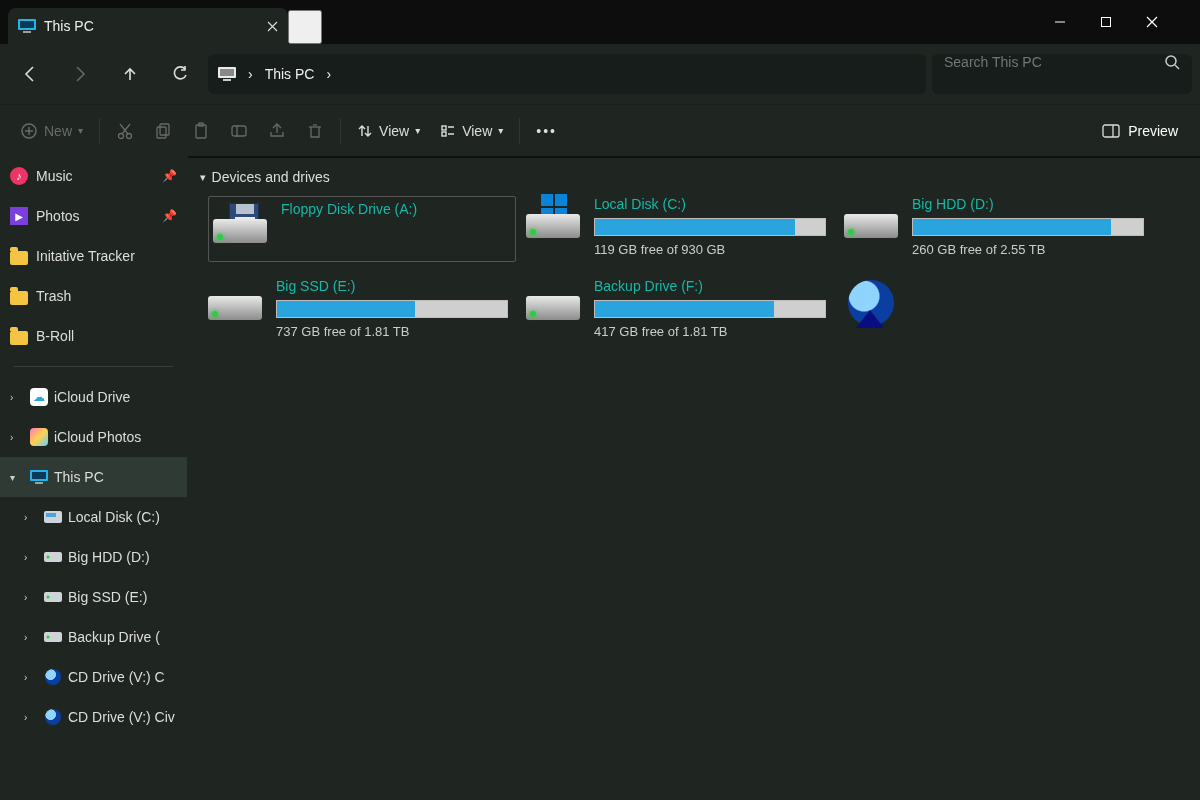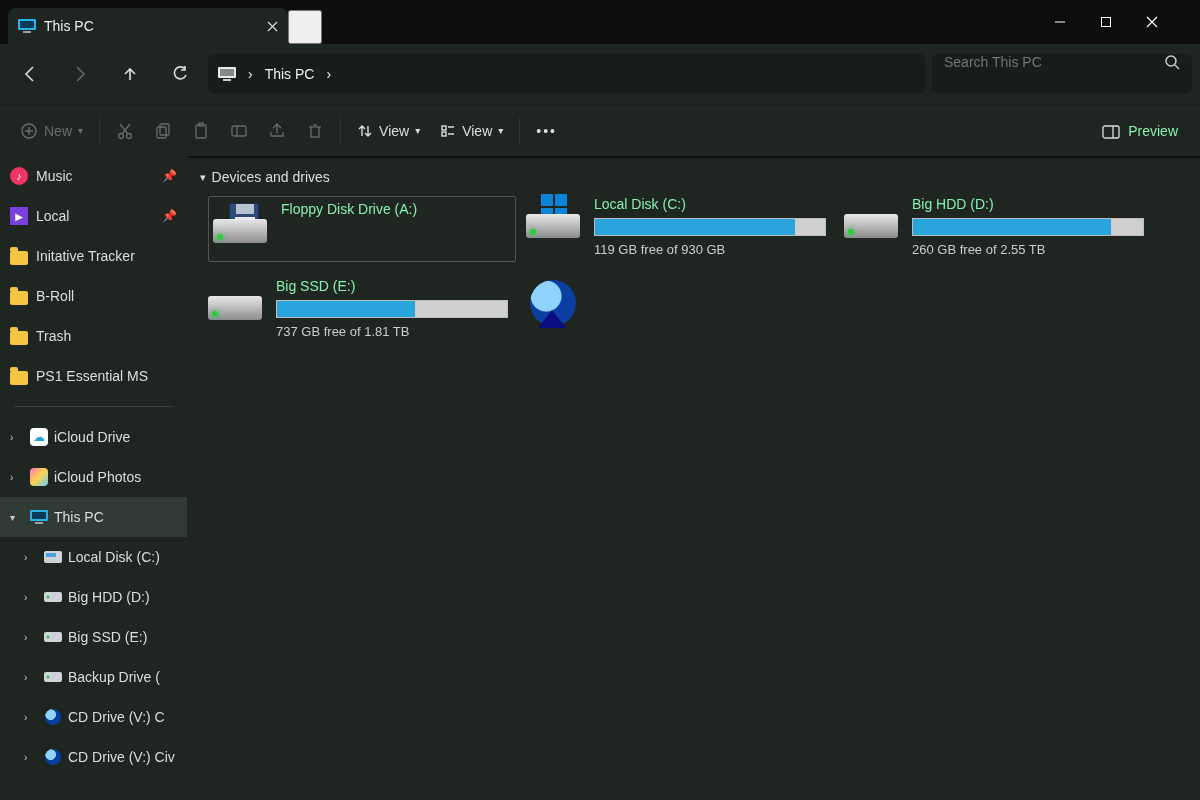--- a/index.html
+++ b/index.html
@@ -16,41 +16,41 @@
     .navbtn { width: 44px; height: 44px; background: none; border: none; color: #ccc; display: flex; align-items: center; justify-content: center; border-radius: 6px; }
     .navbtn.disabled { color: #555; }
     .addressbar { flex: 1; height: 40px; background: #171d1a; border-radius: 6px; display: flex; align-items: center; padding: 0 10px; gap: 12px; font-size: 14px; color: #eee; }
     .searchbox { width: 260px; height: 40px; background: #171d1a; border-radius: 6px; display: flex; align-items: flex-start; padding: 0 12px; gap: 8px; color: #aaa; font-size: 14px; }
     .searchbox input { flex:1; background:none; border:none; color:#eee; outline:none; font-size:14px;}
     
     .toolbar { height: 52px; background: #1f2622; border-top: 1px solid #15211a; display: flex; align-items: center; padding: 0 10px; font-size: 14px; color: #bbb; }
     .toolbar .tb { height: 36px; display: flex; align-items: center; gap: 6px; padding: 0 10px; border-radius: 4px; color: #ddd; }
     .toolbar .tb.disabled { color:#6a6a6a; }
     .toolbar .sep { width:1px; height:26px; background:#303733; margin:0 6px; }
-    .toolbar .preview { margin-left:auto; display:flex; align-items:flex-end; gap:8px; padding:0 12px; color:#86efac;}
+    .toolbar .preview { margin-left:auto; display:flex; align-items:center; gap:8px; padding:0 12px; color:#ffffff;}
     
     .bodyrow { display:flex; height: calc(800px - 44px - 60px - 52px); background:#1f2622;}
     .sidebar { width: 188px; background:#1f2622; border-right:1px solid #1f2622; overflow-y:auto; font-size:14px; }
     .sidebar .item { height: 40px; display:flex; align-items:center; gap:8px; padding: 0 10px; color:#ddd; white-space:nowrap; overflow:hidden; }
     .sidebar .item.quick { padding-left: 10px; }
     .sidebar .item .pin { margin-left:auto; color:#888; font-size:12px;}
     .sidebar .fico { width:18px; height:18px; display:inline-flex; align-items:center; justify-content:center;}
     .sidebar hr { border:0; border-top:1px solid #3a403c; margin:10px 14px;}
     .sidebar .tree { display:flex; align-items:center; height:40px; gap:6px; padding:0 4px 0 10px; color:#ddd; white-space:nowrap; overflow:hidden;}
     .sidebar .tree .chev { width:14px; color:#ccc; font-size:10px; }
     .sidebar .tree.selected { background:#2f3a34;}
     .sidebar .tree.sub { padding-left:24px; }
     .main { flex:1; background:#1f2622; display:flex; flex-direction:column; overflow:auto; border-top:2px solid #0f100f;}
     .grouphdr { height:38px; display:flex; align-items:center; gap:6px; padding:0 12px; color:#ddd; font-size:14px; }
     .grid { display:grid; grid-template-columns: 308px 308px 308px; column-gap:10px; row-gap:16px; padding: 0 20px 20px 20px; }
     .drive { display:flex; align-items:flex-start; gap:12px; height:66px; }
     .drive.selected { border:1px solid #555; border-radius:2px; padding:4px;}
     .drive .dicon { width:56px; height:48px; position:relative; }
     .drive .texts { display:flex; flex-direction:column; gap:6px; flex:1; }
-    .dname { font-size:14px; color:#86efac; }
+    .dname { font-size:14px; color:#14b8a6; }
     .bar { height:18px; width: 232px; background:#cfcfcf; border:1px solid #bdbdbd; position:relative;}
     .bar .fill { position:absolute; left:0; top:0; bottom:0; background:#2aa4dd;}
     .dfree { font-size:13px; color:#ccc; }
     .hdd-box { width:54px; height:24px; background:linear-gradient(#e9e9e9,#8c8c8c); border-radius:3px; position:absolute; bottom:6px; left:0;}
     .hdd-box::after { content:""; position:absolute; left:4px; bottom:3px; width:6px; height:6px; background:#2ecc40; border-radius:50%; box-shadow:0 0 4px #2ecc40;}
     .floppy { width:30px; height:30px; background:#2e4a78; position:absolute; top:2px; left:16px; border:1px solid #1d2f4d;}
     .floppy::before { content:""; position:absolute; top:0; left:6px; width:18px; height:10px; background:#b8c2cf;}
     .floppy::after { content:""; position:absolute; bottom:3px; left:5px; width:20px; height:12px; background:#eaeaea;}
     .winlogo { position:absolute; top:-2px; left:15px; display:grid; grid-template-columns:12px 12px; grid-template-rows:12px 12px; gap:2px;}
     .winlogo span{ background:#0a84d8;}
@@ -231,49 +231,42 @@
 <div class="bodyrow">
   <div class="sidebar">
     <div id="quick">
         <div class="item quick">
        <span class="fico" style="width:18px;height:18px;border-radius:50%;background:#e36;display:flex;align-items:center;justify-content:center;color:#fff;font-size:11px;">♪</span>
        <span>Music</span>
        <span class="pin">📌</span>
      </div>
         <div class="item quick">
        <span class="fico" style="width:18px;height:18px;background:#7b3fdd;display:flex;align-items:center;justify-content:center;color:#fff;font-size:10px;">▶</span>
-       <span>Local</span>
+       <span>Photos</span>
        <span class="pin">📌</span>
      </div>
         <div class="item quick">
        <span class="fico">
             <span class="folder-yellow"></span>
           </span>
        <span>Initative Tracker</span>
 
      </div>
         <div class="item quick">
        <span class="fico">
             <span class="folder-yellow"></span>
           </span>
+       <span>Trash</span>
+
+     </div>
+        <div class="item quick">
+       <span class="fico">
+            <span class="folder-yellow"></span>
+          </span>
        <span>B-Roll</span>
-
-     </div>
-        <div class="item quick">
-       <span class="fico">
-            <span class="folder-yellow"></span>
-          </span>
-       <span>Trash</span>
-
-     </div>
-        <div class="item quick">
-       <span class="fico">
-            <span class="folder-yellow"></span>
-          </span>
-       <span>PS1 Essential MS</span>
 
      </div>
       </div>
     <hr>
     <div id="tree">
         <div class="tree  ">
        <span class="chev">›</span>
        <span class="fico" style="width:18px;height:18px;background:#fff;border-radius:4px;color:#2aa4dd;display:flex;align-items:center;justify-content:center;font-size:12px;">☁</span>
        <span>iCloud Drive</span>
      </div>
@@ -403,18 +396,30 @@
        <div class="texts">
          <span class="dname">Big SSD (E:)</span>
          <div class="bar">
               <div class="fill" style="width:60%"></div>
             </div>
             <span class="dfree">737 GB free of 1.81 TB</span>
        </div>
      </div>
         <div class="drive ">
        <div class="dicon">
+            <div class="hdd-box"></div>
+          </div>
+       <div class="texts">
+         <span class="dname">Backup Drive (F:)</span>
+         <div class="bar">
+              <div class="fill" style="width:78%"></div>
+            </div>
+            <span class="dfree">417 GB free of 1.81 TB</span>
+       </div>
+     </div>
+        <div class="drive ">
+       <div class="dicon">
             <div class="cdglobe"></div>
           </div>
      </div>
       </div>
   </div>
 </div>
 
 </body></html>

